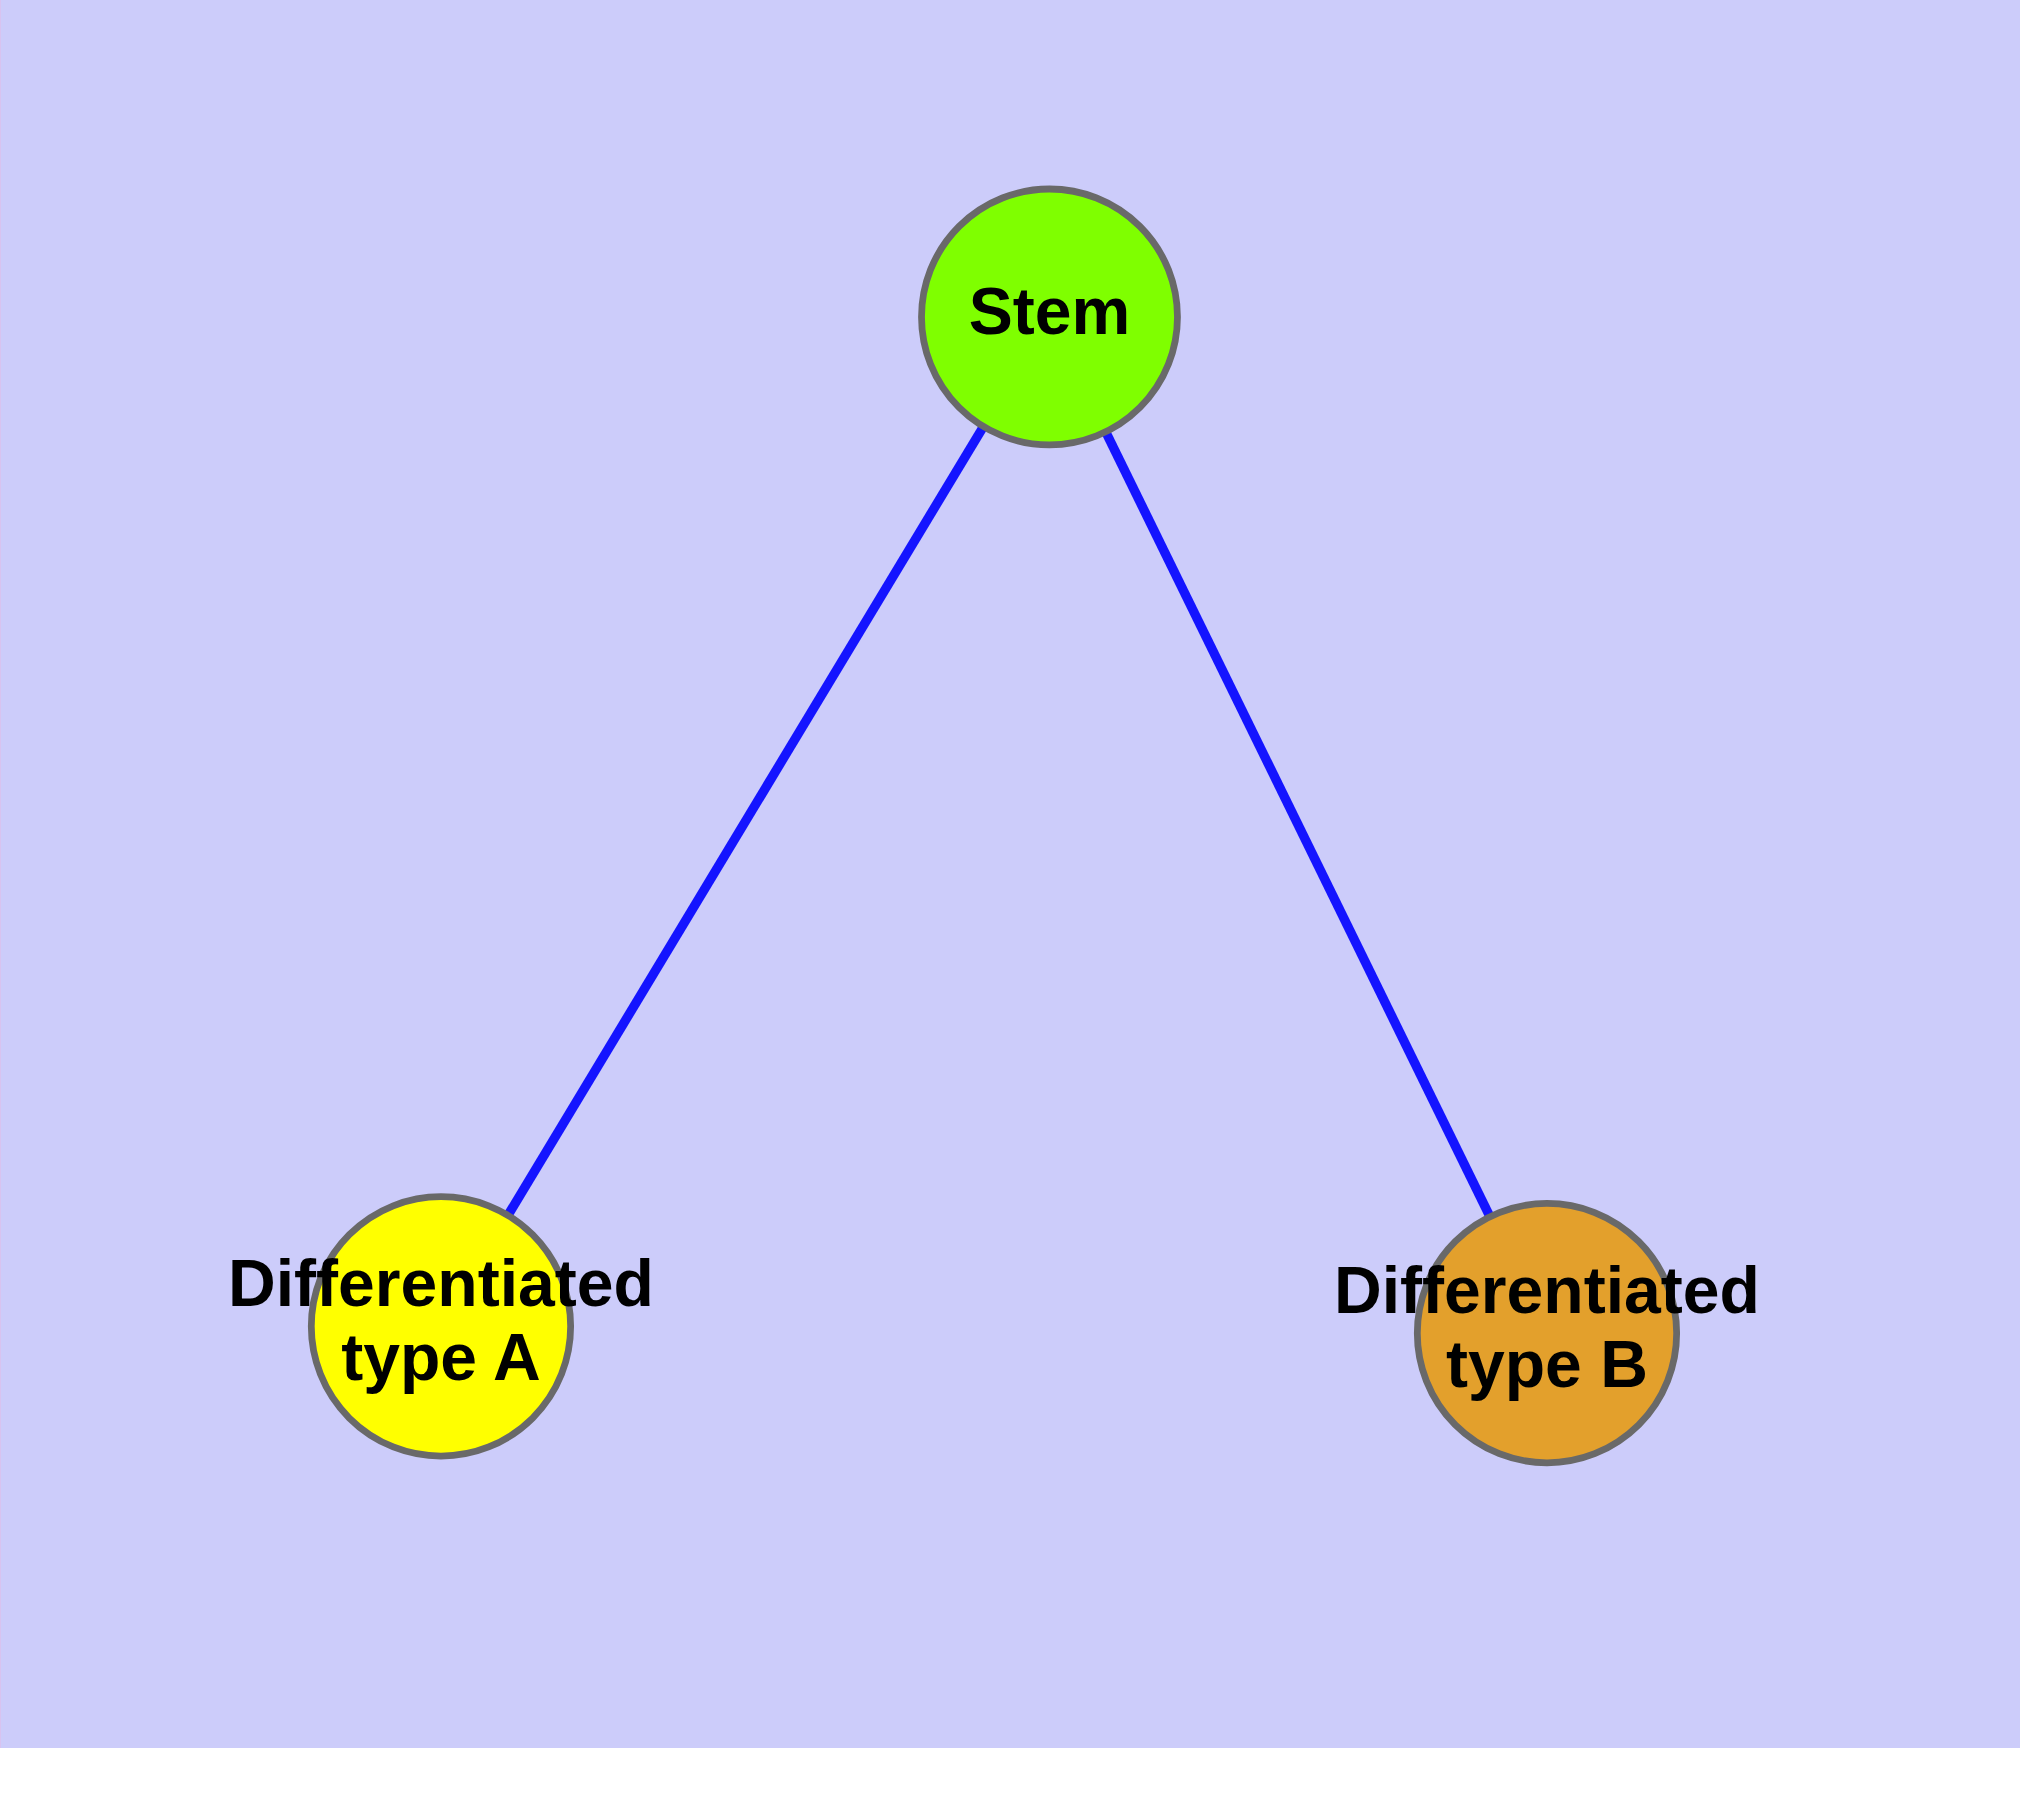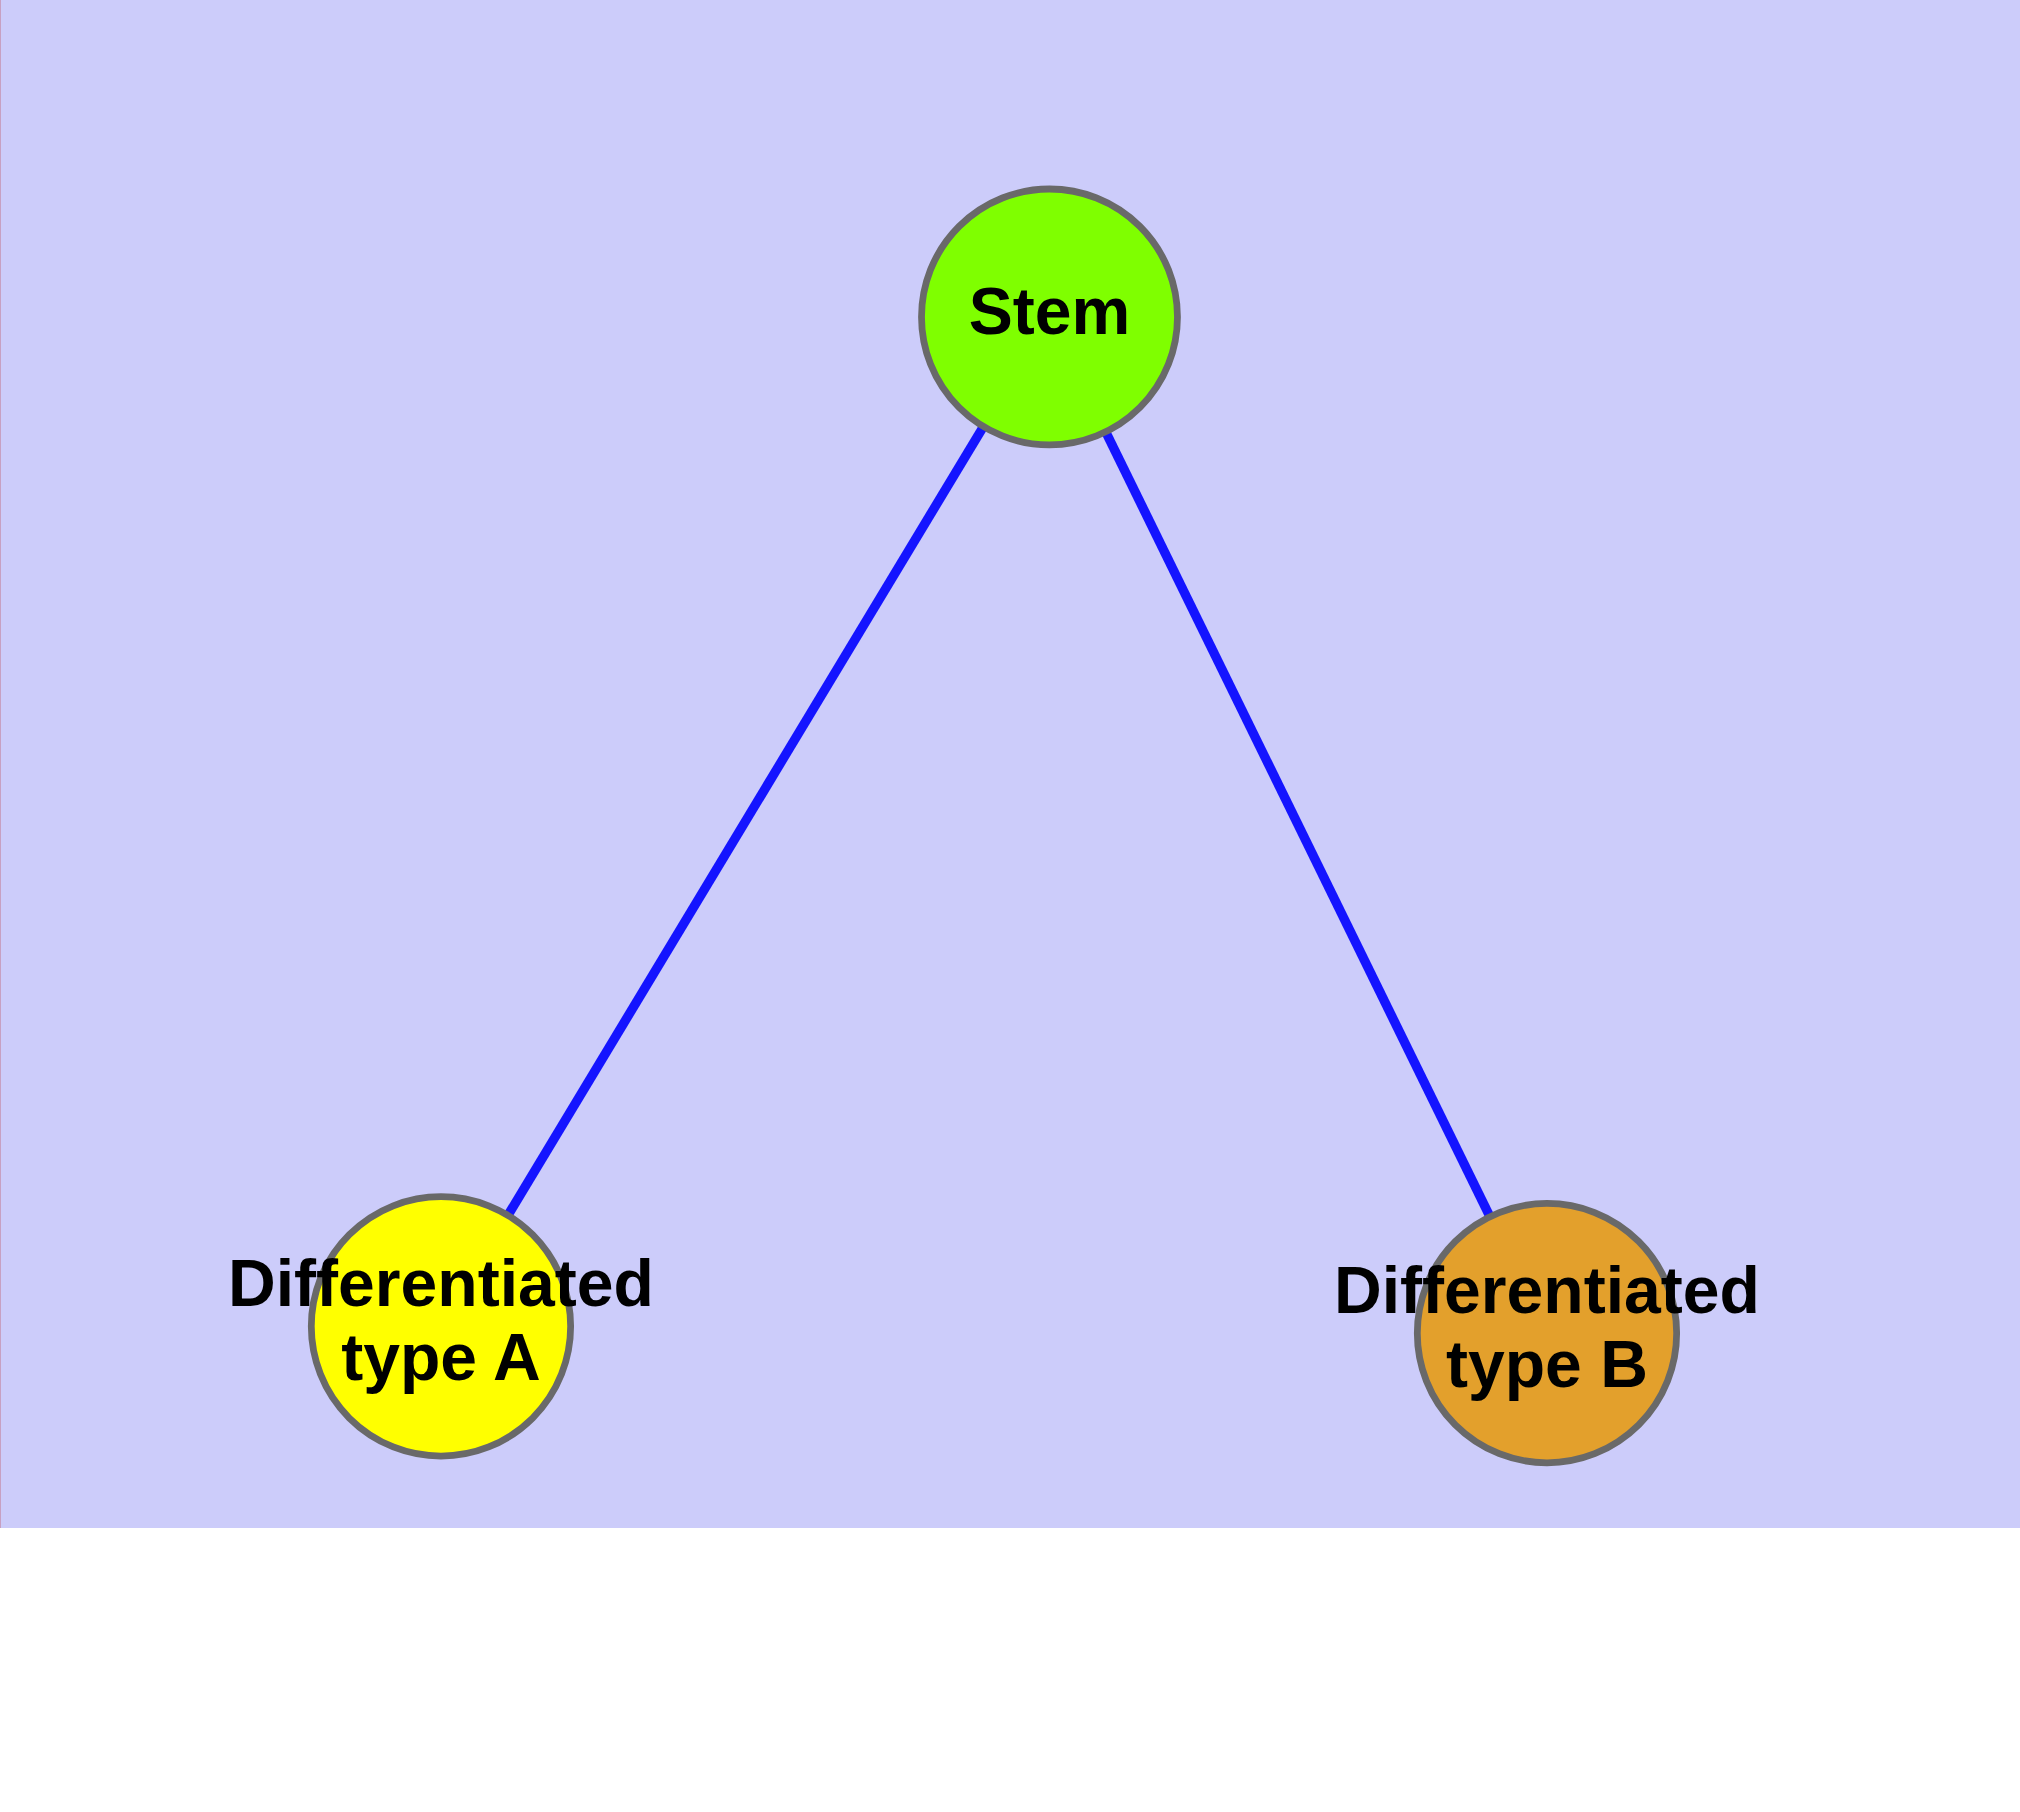--- a/index.html
+++ b/index.html
@@ -3,22 +3,22 @@
 <meta charset="utf-8">
 <style>
   html, body {
     margin: 0;
     padding: 0;
     background: #ffffff;
   }
   #canvas {
     position: relative;
     width: 2021px;
-    height: 1528px;
-    background: #b91c1c;
+    height: 1748px;
+    background: #f9a8d4;
     overflow: hidden;
     font-family: "Liberation Sans", sans-serif;
   }
   #graph-svg {
     position: absolute;
     left: 0;
     top: 0;
     width: 2021px;
     height: 1812px;
     display: block;

